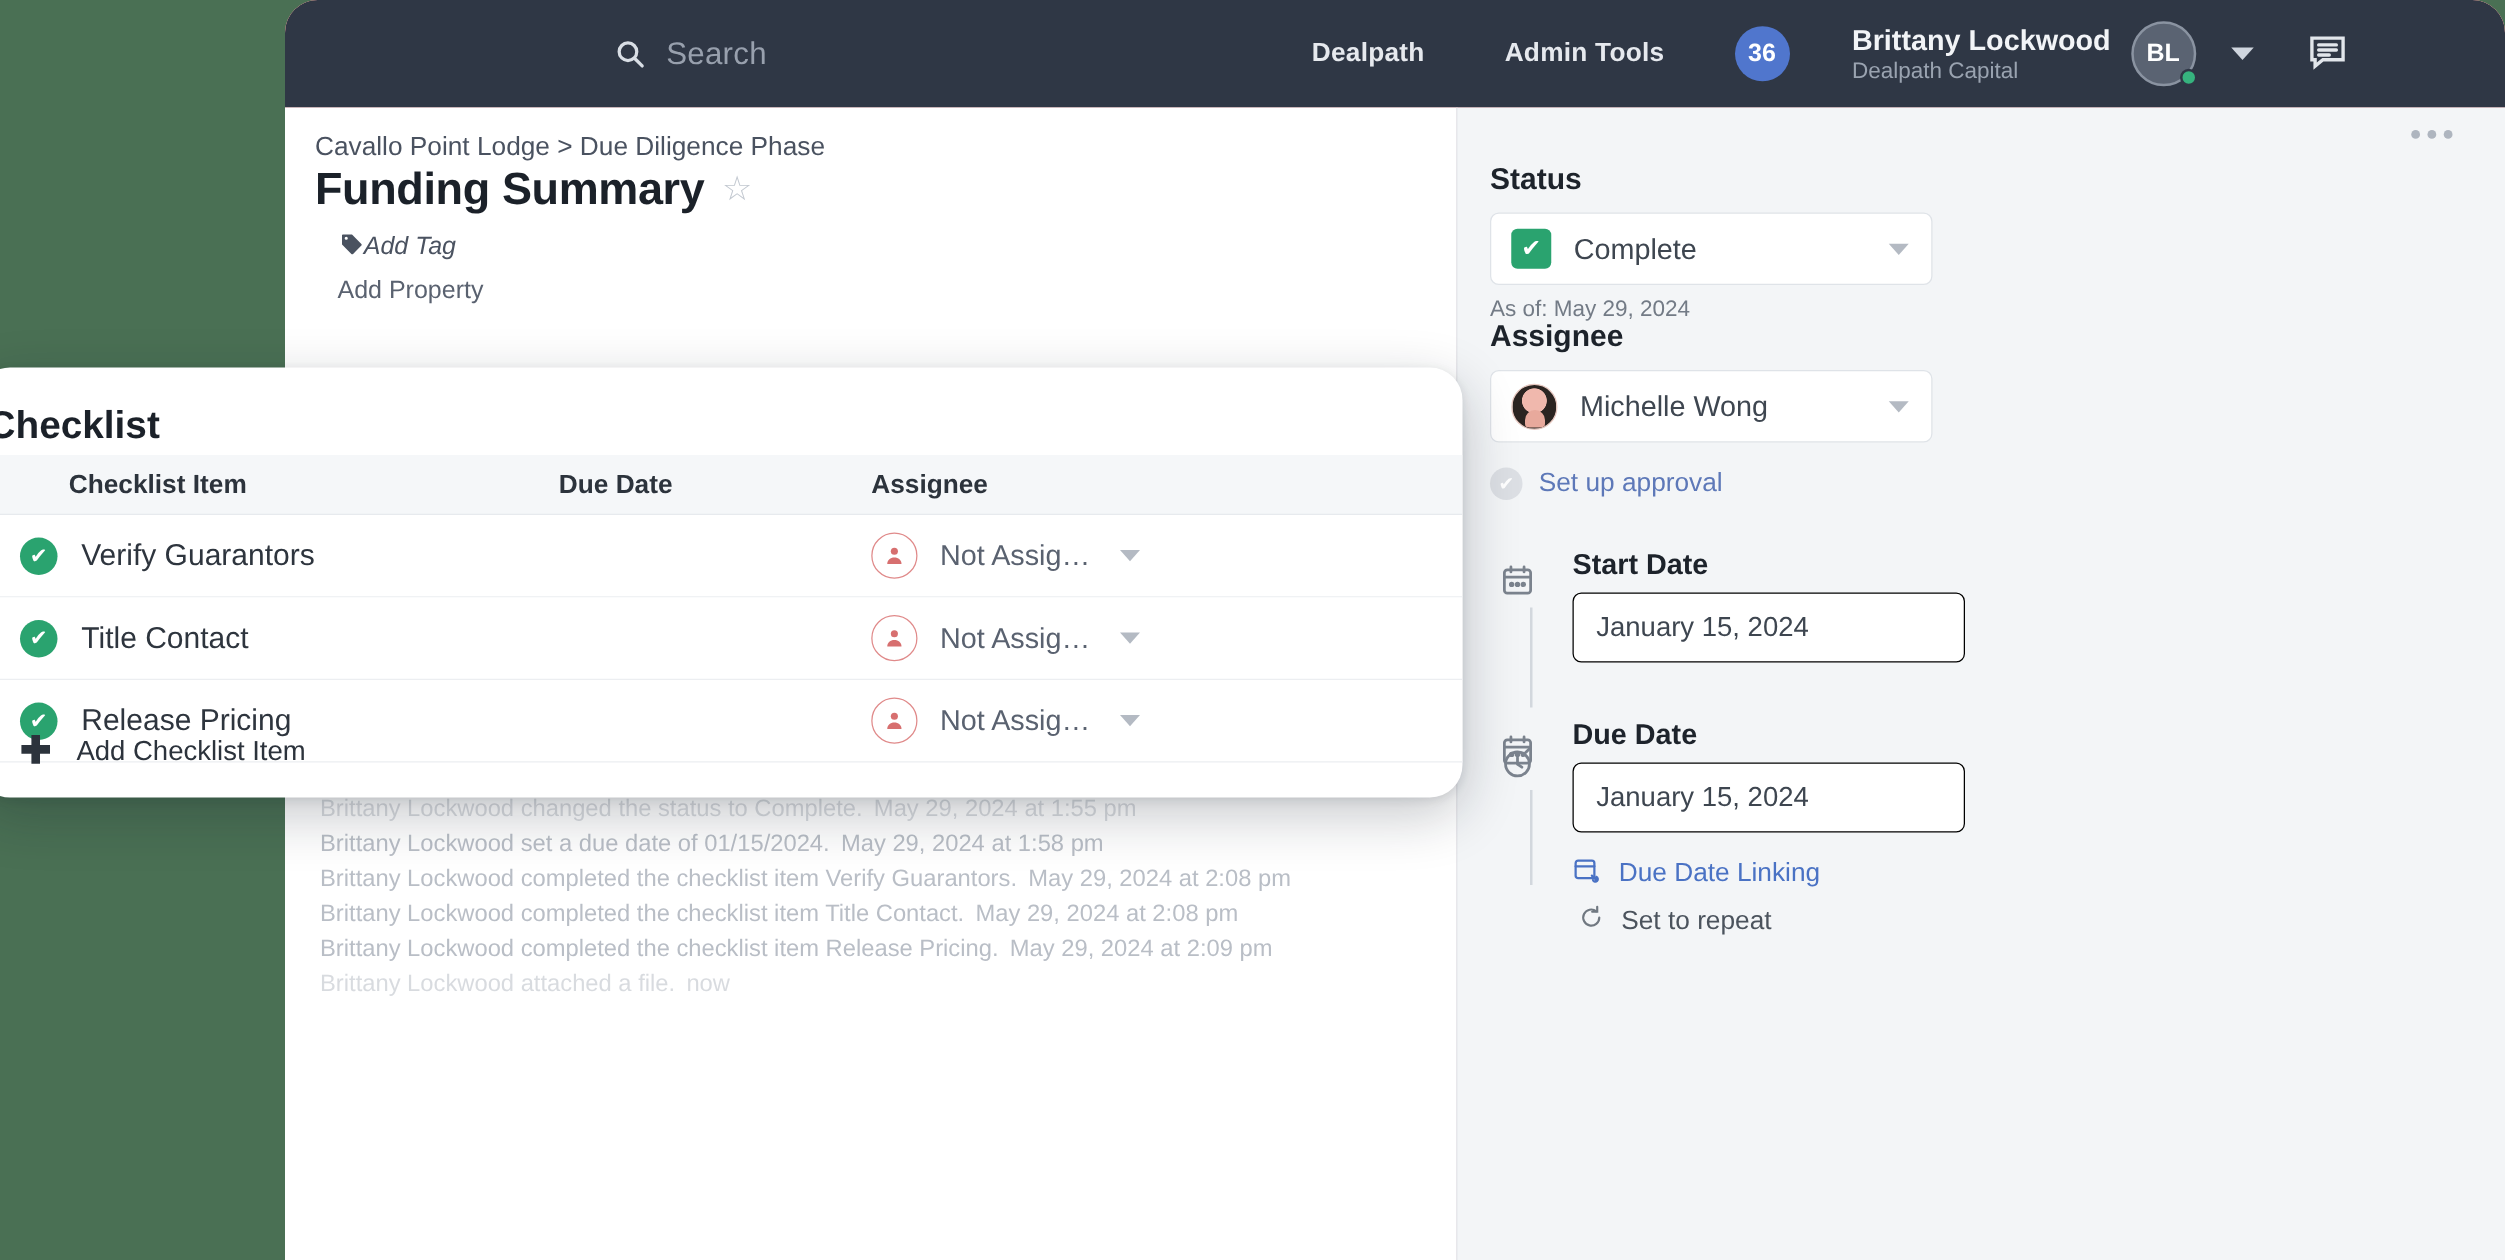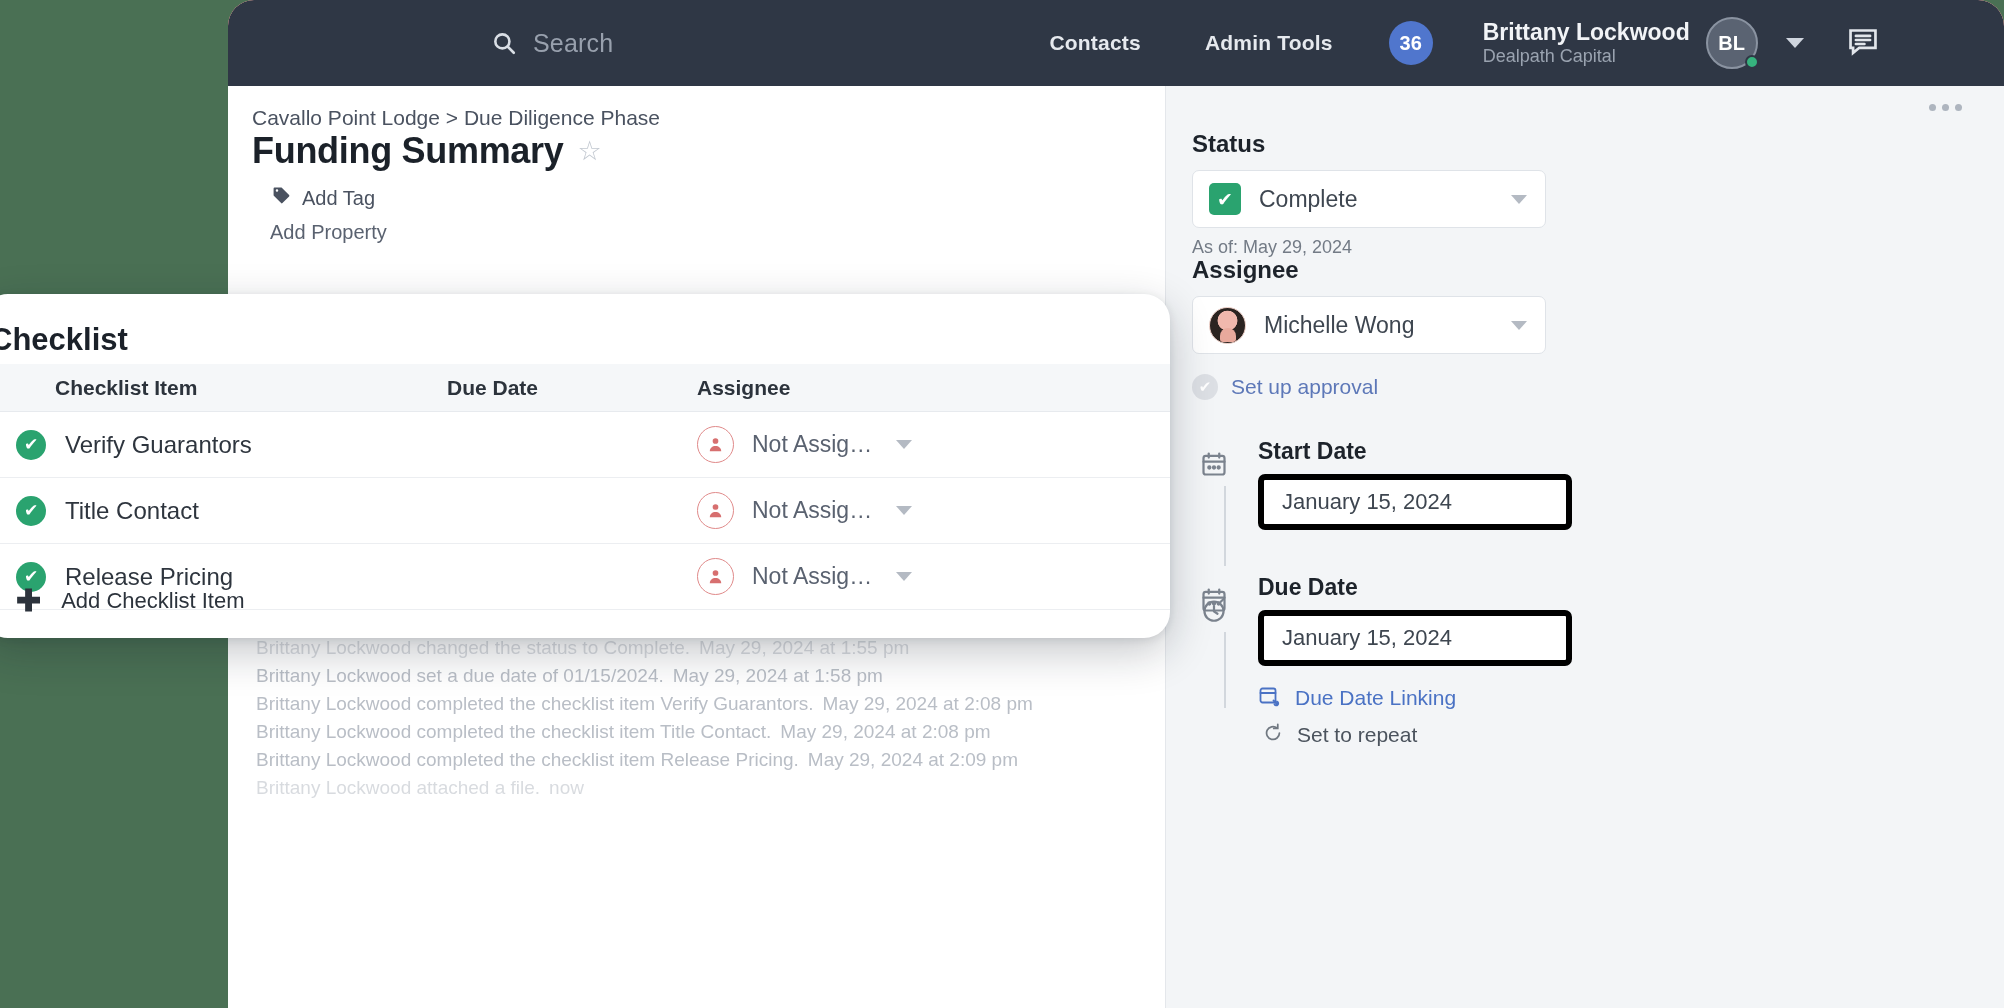--- a/index.html
+++ b/index.html
@@ -69,21 +69,21 @@
   
   #main-pane {
     position: absolute; left: 0; top: 86px; width: 937px; bottom: 0;
     background: #ffffff;
   }
   .breadcrumb { position: absolute; left: 24px; top: 20px; font-size: 21px; color: #4a5260; }
   .page-title-row { position: absolute; left: 24px; top: 44px; display: flex; align-items: center; gap: 14px; }
   .page-title { font-size: 36px; font-weight: bold; color: #1b2129; letter-spacing: -.3px; }
   .star-icon { color: #c2c8d0; font-size: 27px; line-height: 1; }
 
-  .add-tag { position: absolute; left: 44px; top: 100px; display: flex; align-items: center; gap: 11px; font-size: 20px; color: #4a5260; }
+  .add-tag { position: absolute; left: 44px; top: 100px; display: flex; font-size: 20px; color: #4a5260; font-style: italic; }
   .add-property { position: absolute; left: 42px; top: 135px; font-size: 20px; color: #5a6270; }
 
   .desc-box {
     position: absolute; left: 24px; top: 168px; width: 890px; height: 84px;
     border-bottom: 1px solid #e3e6ea;
   }
   .desc-spinner {
     position: absolute; left: 462px; top: 72px; width: 22px; height: 8px;
     background: linear-gradient(90deg,#cfd6de 0 60%, #39b0a0 62% 100%);
     border-radius: 3px; opacity:.75;
@@ -168,21 +168,21 @@
   .tl-row { position: relative; display: flex; }
   .tl-gutter { width: 66px; flex: none; position: relative; }
   .tl-icon { position: absolute; left: 8px; top: 12px; }
   .tl-line {
     position: absolute; left: 32px; width: 2px; background: #d2d7dd;
   }
   .tl-body { flex: 1; }
   .d-label { font-size: 23px; font-weight: bold; color: #1d232b; }
   .d-input {
     margin-top: 9px; height: 56px; background: #fff;
-    border: 6px solid #000000; border-radius: 7px;
+    border: 1px solid #000000; border-radius: 7px;
     display: flex; align-items: center; padding: 0 18px;
     font-size: 22px; color: #3e4650;
   }
   .dur-input { width: 122px; }
   .dur-row { display: flex; align-items: center; gap: 20px; margin-top: 9px; }
   .toggle {
     width: 42px; height: 23px; border-radius: 12px; background: #c3c8cf;
     position: relative; flex: none;
   }
   .toggle i { position:absolute; left: 2px; top: 2px; width: 19px; height: 19px; border-radius: 50%; background:#fff; display:block; }
@@ -258,21 +258,21 @@
       <span>
         <svg width="26" height="26" viewBox="0 0 24 24" fill="none" stroke="#d9dee5" stroke-width="2.4" stroke-linecap="round">
           <circle cx="10.5" cy="10.5" r="6.5"></circle>
           <line x1="15.5" y1="15.5" x2="21" y2="21"></line>
         </svg>
       </span>
       <span class="nav-search-ph">Search</span>
     </div>
 
     <div class="nav-links">
-      <a class="nav-link">Contacts</a>
+      <a class="nav-link">Dealpath</a>
       <a class="nav-link">Admin Tools</a>
     </div>
 
     <div class="nav-badge">36</div>
 
     <div class="nav-user">
       <div class="nav-user-text">
         <div class="nav-user-name">Brittany Lockwood</div>
         <div class="nav-user-org">Dealpath Capital</div>
       </div>

